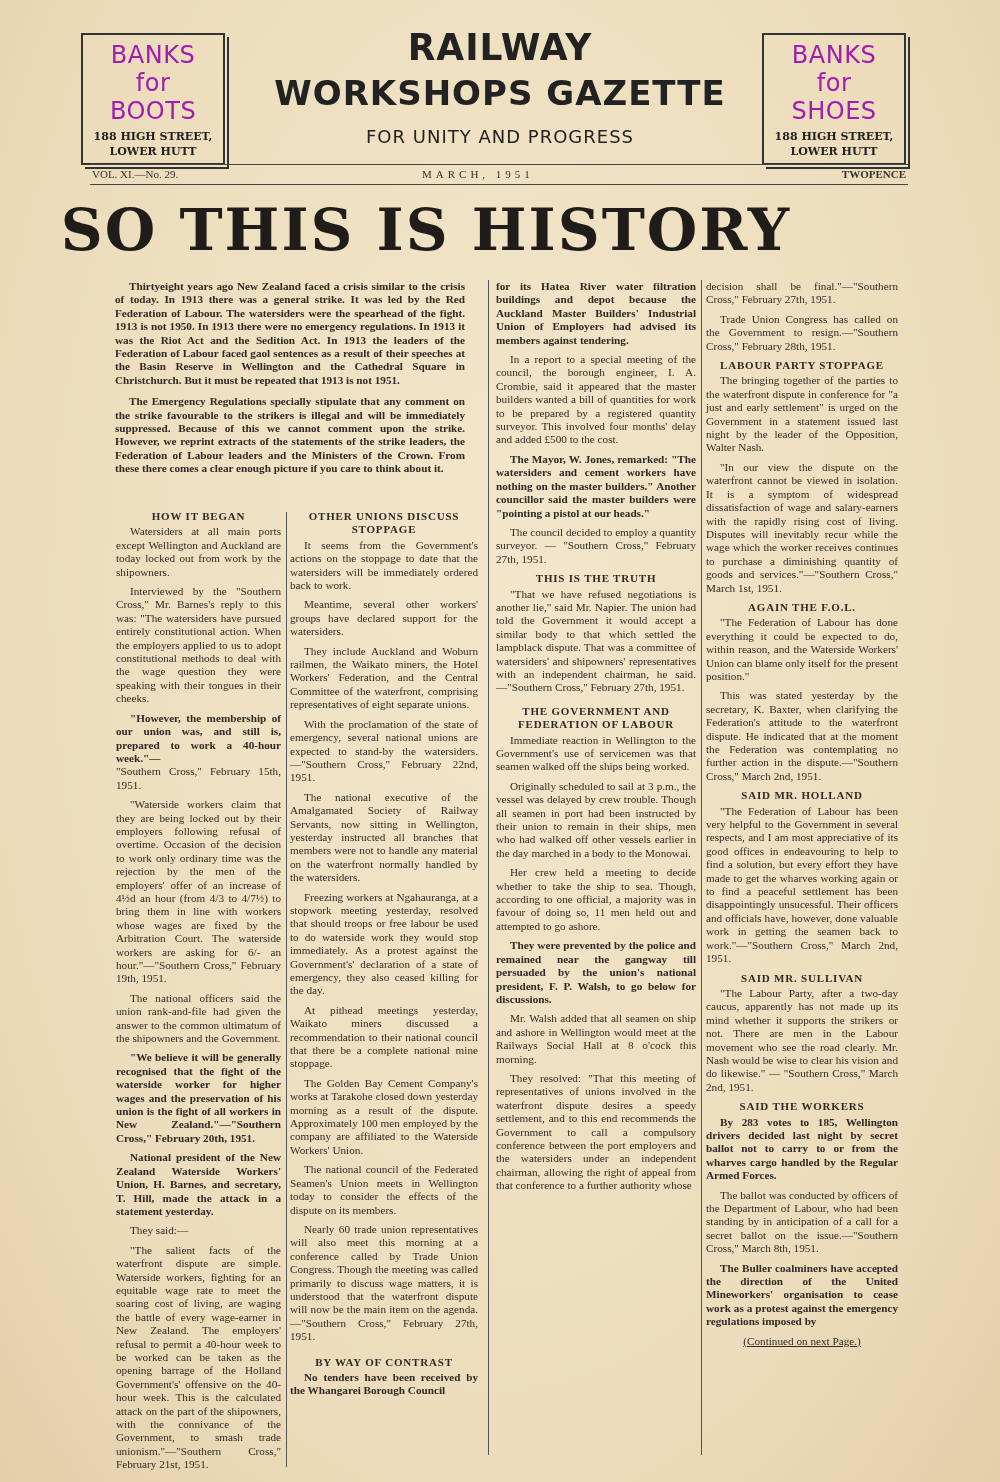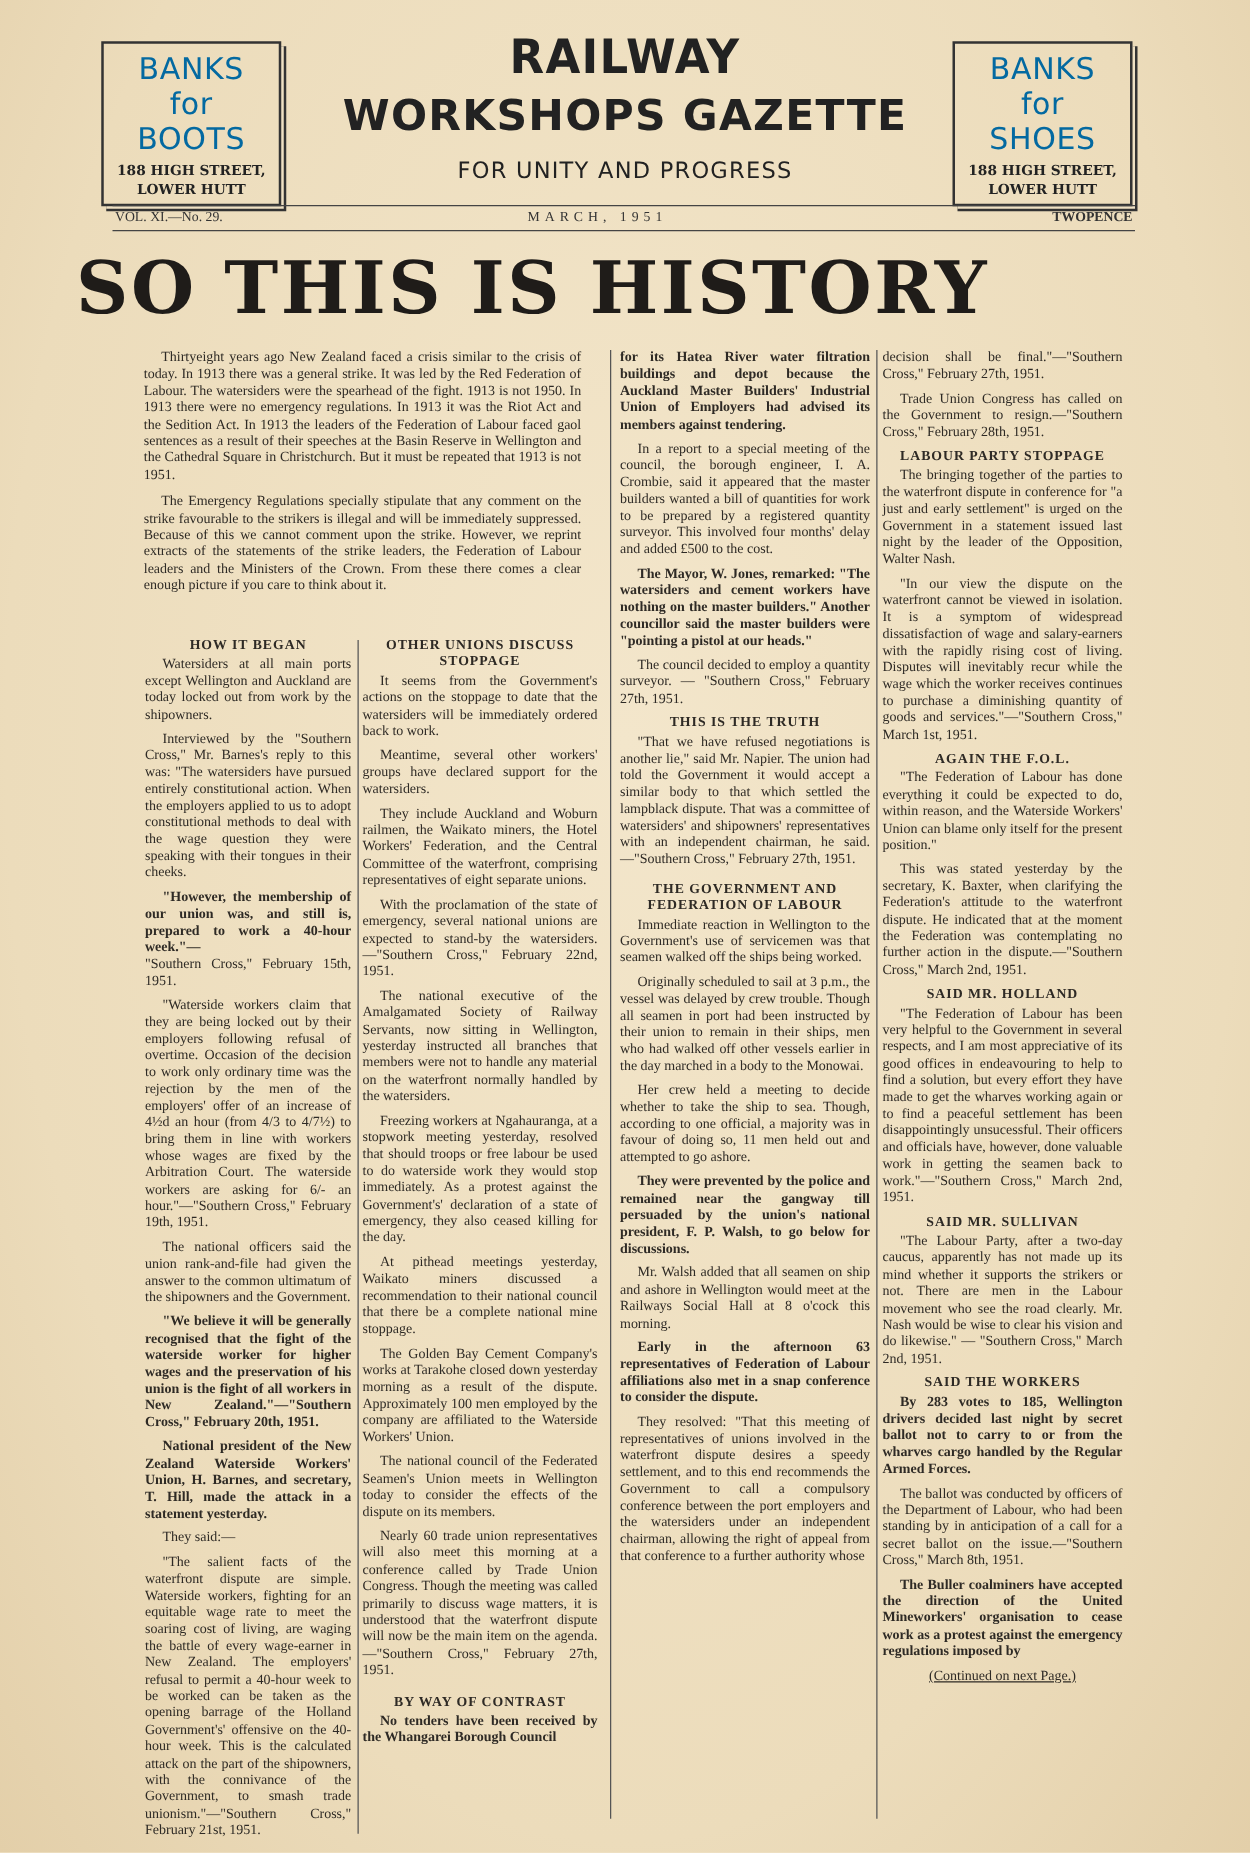--- a/index.html
+++ b/index.html
@@ -2,41 +2,41 @@
 <html><head>
 <meta charset="utf-8">
 <style>
   html,body{margin:0;padding:0;}
   body{width:1000px;height:1482px;background:#efe1c4;position:relative;overflow:hidden;
        font-family:"Liberation Serif","DejaVu Serif",serif;color:#2a2622;}
   .paper{position:absolute;left:0;top:0;width:1000px;height:1482px;
          background:radial-gradient(ellipse at 50% 40%, #f3e6cb 0%, #ecdcbb 70%, #e3cfa9 100%);}
   .adbox{position:absolute;top:33px;width:140px;height:128px;border:2px solid #333;
          box-shadow:3px 3px 0 -1px #efe1c4, 4px 4px 0 0 #333;text-align:center;}
-  .adbox .big{font-family:"DejaVu Sans",sans-serif;font-size:24px;line-height:28px;color:#0369a1;letter-spacing:0.5px;}
+  .adbox .big{font-family:"DejaVu Sans",sans-serif;font-size:24px;line-height:28px;color:#a21caf;letter-spacing:0.5px;}
   .adbox .addr{font-family:"DejaVu Serif",serif;font-weight:bold;font-size:11px;line-height:15px;margin-top:4px;color:#222;}
   #ad-left{left:81px;}
   #ad-right{left:762px;}
   .masthead{position:absolute;left:240px;top:24px;width:520px;text-align:center;}
   .mast1{font-family:"DejaVu Sans",sans-serif;font-weight:bold;font-size:36px;line-height:46px;letter-spacing:1px;color:#222;transform:scaleY(1.05);}
   .mast2{font-family:"DejaVu Sans",sans-serif;font-weight:bold;font-size:34px;line-height:46px;letter-spacing:1px;color:#222;}
   .motto{font-family:"DejaVu Sans",sans-serif;font-size:18px;margin-top:10px;letter-spacing:1px;color:#222;}
   .rule{position:absolute;left:90px;width:818px;height:0;border-top:1.5px solid #444;}
   .dateline{position:absolute;left:92px;top:168px;width:814px;font-size:11px;font-family:"Liberation Serif",serif;color:#333;}
   .dateline .vol{position:absolute;left:0;}
   .dateline .date{position:absolute;left:330px;letter-spacing:4px;}
   .dateline .price{position:absolute;right:0;font-weight:bold;}
   .headline{position:absolute;left:0;top:196px;width:852px;text-align:center;
             font-family:"DejaVu Serif",serif;font-weight:bold;font-size:58px;letter-spacing:2px;color:#1f1c19;}
   .col{position:absolute;font-size:11.2px;line-height:13.4px;text-align:justify;color:#2e2a25;}
   .col p{margin:0 0 6px 0;text-indent:14px;}
   .col p.b{font-weight:bold;}
   .col h3{margin:6px 0 2px 0;font-size:11px;font-weight:bold;text-align:center;letter-spacing:0.8px;}
   .intro{left:115px;top:280px;width:362px;}
-  .intro p{margin:0 12px 8px 0;}
+  .intro p{margin:0 12px 8px 0;font-weight:bold;}
   #c1{left:116px;top:510px;width:165px;}
   #c2{left:290px;top:510px;width:188px;}
   #c3{left:496px;top:280px;width:200px;}
   #c4{left:706px;top:280px;width:192px;}
   .vline{position:absolute;width:0;border-left:1px solid #555;}
   .cont{text-align:center;margin-top:6px;text-decoration:underline;}
 </style>
 </head>
 <body>
 
@@ -119,21 +119,20 @@
   <p class="b">The Mayor, W. Jones, remarked: "The watersiders and cement workers have nothing on the master builders." Another councillor said the master builders were "pointing a pistol at our heads."</p>
   <p>The council decided to employ a quantity surveyor. — "Southern Cross," February 27th, 1951.</p>
   <h3>THIS IS THE TRUTH</h3>
   <p>"That we have refused negotiations is another lie," said Mr. Napier. The union had told the Government it would accept a similar body to that which settled the lampblack dispute. That was a committee of watersiders' and shipowners' representatives with an independent chairman, he said.—"Southern Cross," February 27th, 1951.</p>
   <h3 style="margin-top:10px">THE GOVERNMENT AND FEDERATION OF LABOUR</h3>
   <p>Immediate reaction in Wellington to the Government's use of servicemen was that seamen walked off the ships being worked.</p>
   <p>Originally scheduled to sail at 3 p.m., the vessel was delayed by crew trouble. Though all seamen in port had been instructed by their union to remain in their ships, men who had walked off other vessels earlier in the day marched in a body to the Monowai.</p>
   <p>Her crew held a meeting to decide whether to take the ship to sea. Though, according to one official, a majority was in favour of doing so, 11 men held out and attempted to go ashore.</p>
   <p class="b">They were prevented by the police and remained near the gangway till persuaded by the union's national president, F. P. Walsh, to go below for discussions.</p>
   <p>Mr. Walsh added that all seamen on ship and ashore in Wellington would meet at the Railways Social Hall at 8 o'cock this morning.</p>
-  <p class="b">Early in the afternoon 63 representatives of Federation of Labour affiliations also met in a snap conference to consider the dispute.</p>
   <p>They resolved: "That this meeting of representatives of unions involved in the waterfront dispute desires a speedy settlement, and to this end recommends the Government to call a compulsory conference between the port employers and the watersiders under an independent chairman, allowing the right of appeal from that conference to a further authority whose</p>
 </div>
 
 <div class="col" id="c4">
   <p style="text-indent:0">decision shall be final."—"Southern Cross," February 27th, 1951.</p>
   <p>Trade Union Congress has called on the Government to resign.—"Southern Cross," February 28th, 1951.</p>
   <h3>LABOUR PARTY STOPPAGE</h3>
   <p>The bringing together of the parties to the waterfront dispute in conference for "a just and early settlement" is urged on the Government in a statement issued last night by the leader of the Opposition, Walter Nash.</p>
   <p>"In our view the dispute on the waterfront cannot be viewed in isolation. It is a symptom of widespread dissatisfaction of wage and salary-earners with the rapidly rising cost of living. Disputes will inevitably recur while the wage which the worker receives continues to purchase a diminishing quantity of goods and services."—"Southern Cross," March 1st, 1951.</p>
   <h3>AGAIN THE F.O.L.</h3>

